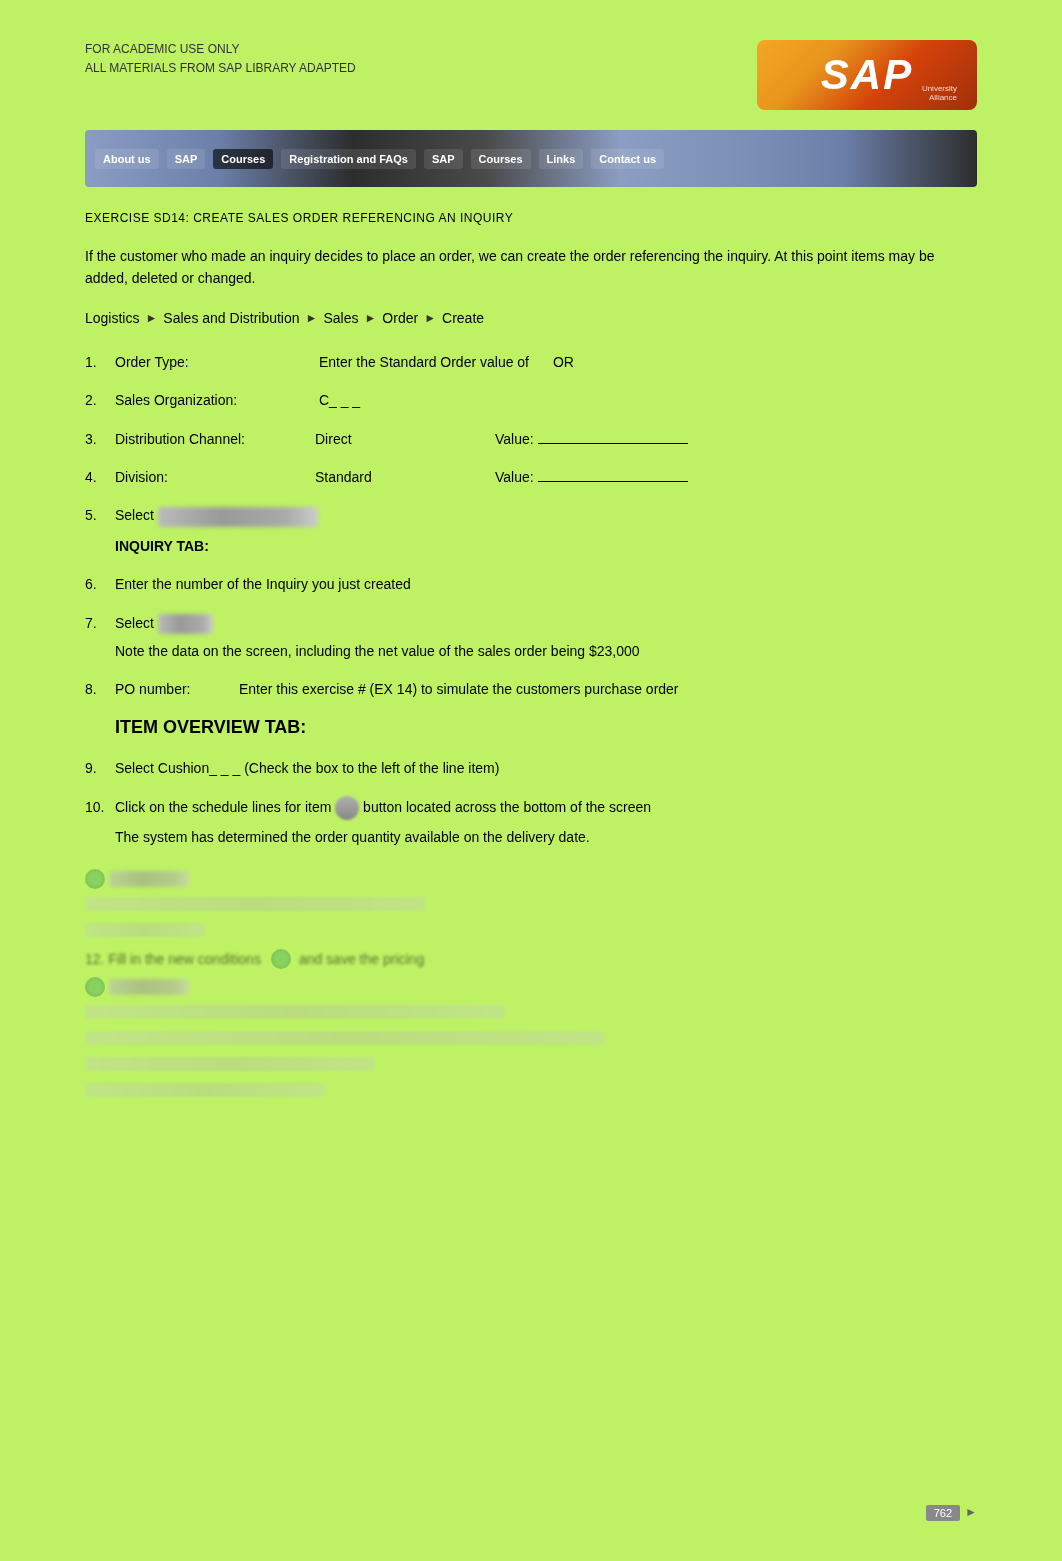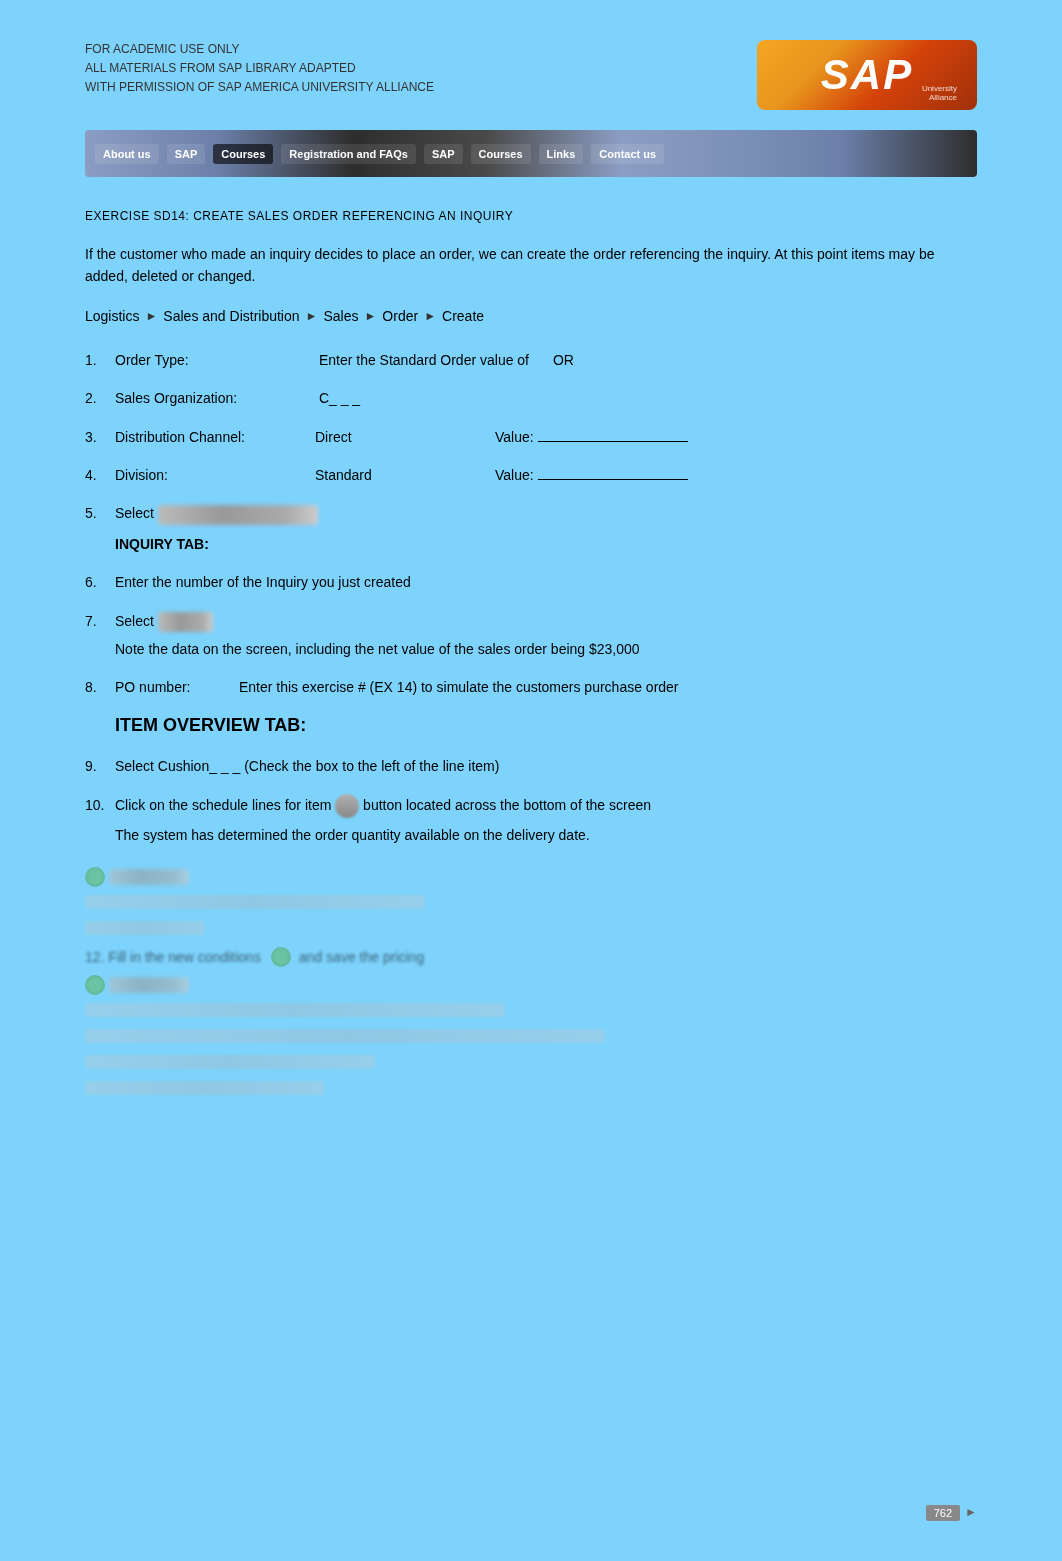--- a/index.html
+++ b/index.html
@@ -8,21 +8,21 @@
       font-size: 14px;
       background: #fff;
       color: #000;
       width: 1062px;
       min-height: 1561px;
       padding: 0;
     }
     .page {
       width: 1062px;
       min-height: 1561px;
-      background: #7dd3fc;
+      background: #bef264;
       padding: 40px 85px;
       position: relative;
     }
     .header-section {
       display: flex;
       justify-content: space-between;
       align-items: flex-start;
       margin-bottom: 20px;
     }
     .header-text {
@@ -51,24 +51,24 @@
     .sap-logo-sub {
       position: absolute;
       bottom: 8px;
       right: 20px;
       font-size: 8px;
       color: rgba(255,255,255,0.8);
       text-align: right;
     }
     .nav-banner {
       width: 100%;
-      height: 47px;
+      height: 57px;
       background: linear-gradient(90deg, #8B9DC3 0%, #6B7FA8 15%, #2d2d2d 30%, #4a4a4a 45%, #8B9DC3 60%, #7a8fb5 75%, #6B7FA8 85%, #2d2d2d 100%);
       border-radius: 4px;
-      margin-bottom: 32px;
+      margin-bottom: 24px;
       display: flex;
       align-items: center;
       padding: 0 10px;
       gap: 8px;
     }
     .nav-item {
       color: #fff;
       font-size: 11px;
       font-weight: bold;
       background: rgba(255,255,255,0.1);
@@ -223,21 +223,20 @@
   </style>
 </head>
 <body>
 
 <div class="page">
 
   <div class="header-section">
     <div class="header-text">
       <div>FOR ACADEMIC USE ONLY</div>
       <div>ALL MATERIALS FROM SAP LIBRARY ADAPTED</div>
-      <div>WITH PERMISSION OF SAP AMERICA UNIVERSITY ALLIANCE</div>
     </div>
     <div class="sap-logo">
       <span class="sap-logo-text">SAP</span>
       <span class="sap-logo-sub">University<br>Alliance</span>
     </div>
   </div>
 
   <div class="nav-banner">
     <span class="nav-item">About us</span>
     <span class="nav-item">SAP</span>

